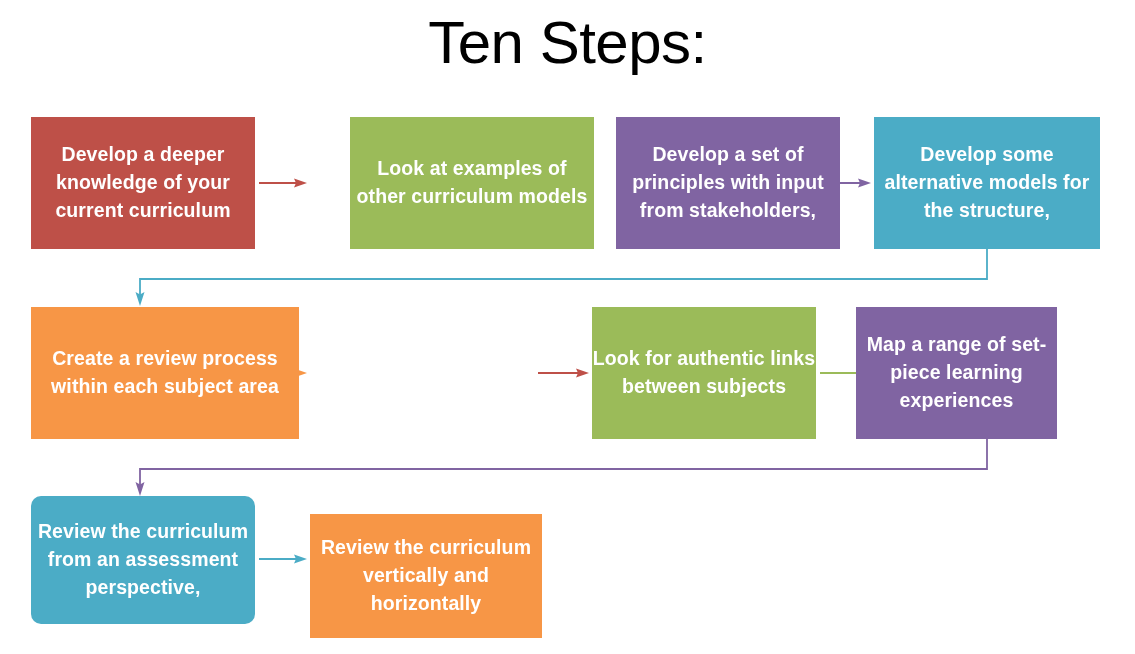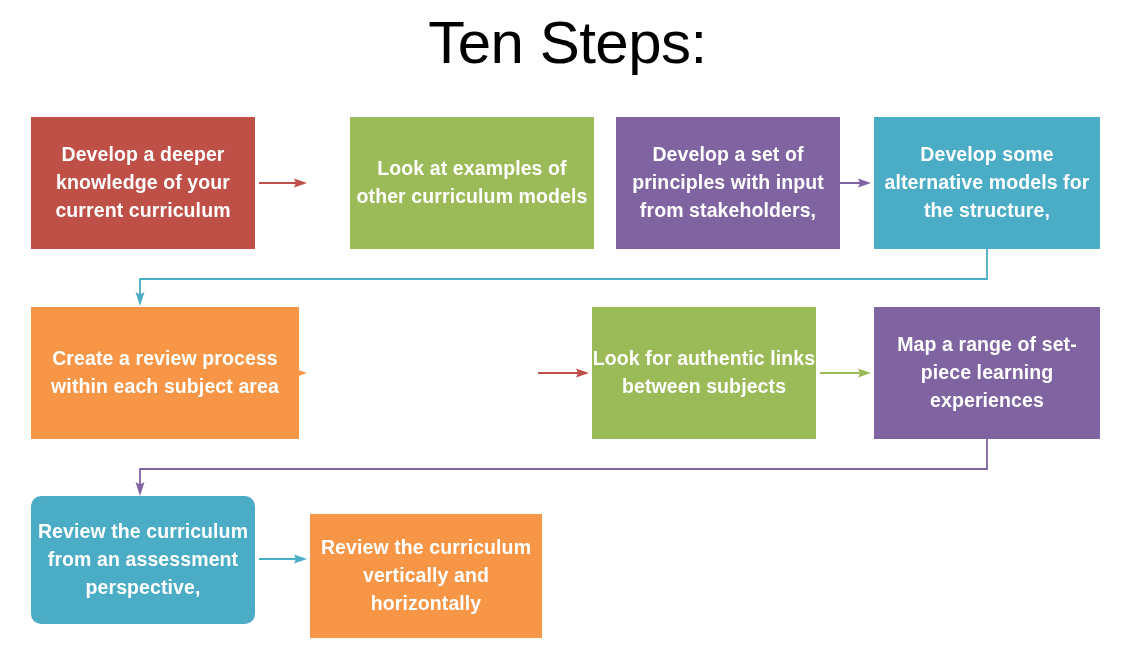--- a/index.html
+++ b/index.html
@@ -54,21 +54,21 @@
   
   #box-1 { left: 31px;  top: 117px; width: 224px; height: 132px; }
   #box-2 { left: 310px; top: 117px; width: 244px; height: 132px; margin-left: 40px; }
   #box-3 { left: 592px; top: 117px; width: 224px; height: 132px; margin-left: 24px; }
   #box-4 { left: 874px; top: 117px; width: 226px; height: 132px; }
 
   
   #box-5 { left: 31px;  top: 307px; width: 268px; height: 132px; }
   #box-6 { left: 310px; top: 307px; width: 224px; height: 132px; }
   #box-7 { left: 592px; top: 307px; width: 224px; height: 132px; justify-content: flex-end; }
-  #box-8 { left: 874px; top: 307px; width: 226px; height: 132px; }
+  #box-8 { left: 856px; top: 307px; width: 201px; height: 132px; }
 
   
   #box-9  { left: 31px;  top: 496px; width: 224px; height: 128px; border-radius: 10px; }
   #box-10 { left: 310px; top: 496px; width: 232px; height: 124px; margin-top: 18px; }
 
   #connectors {
     position: absolute;
     left: 0; top: 0;
     width: 1135px;
     height: 654px;

